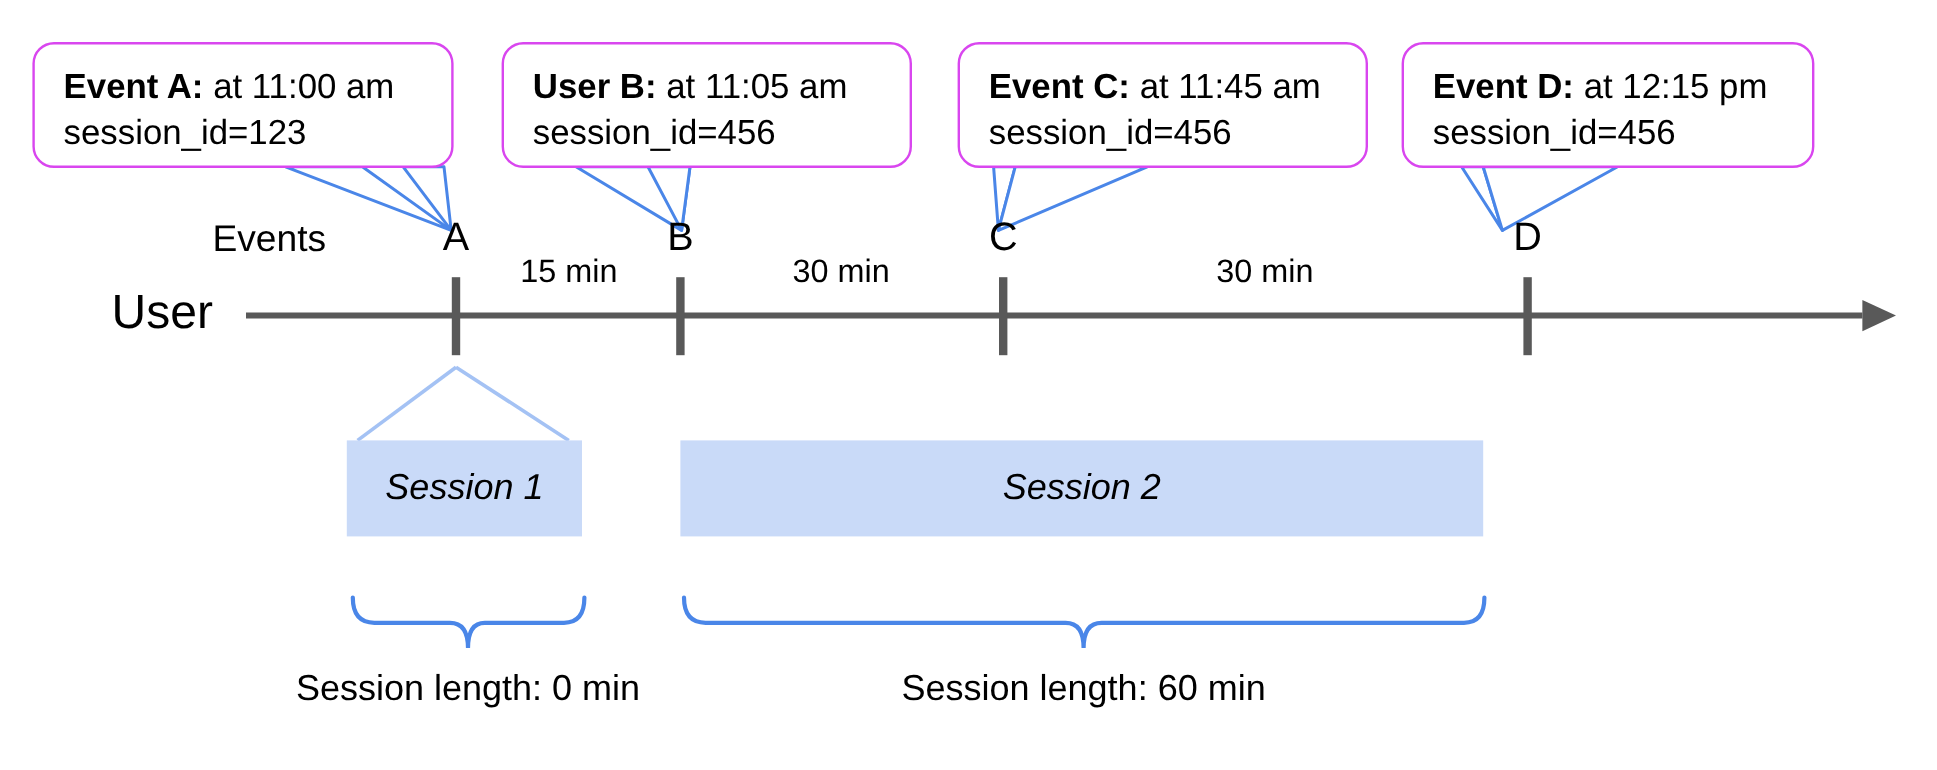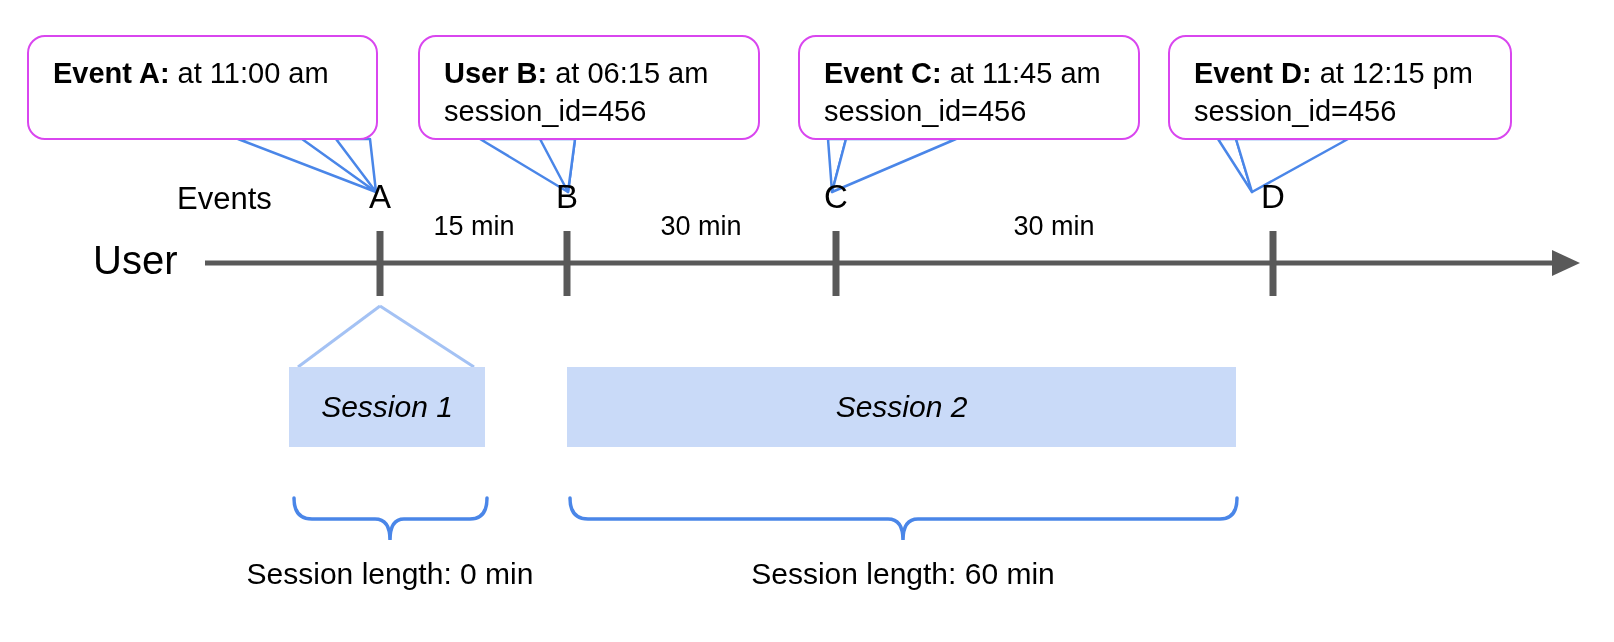--- a/index.html
+++ b/index.html
@@ -137,24 +137,25 @@
       <line x1="380" y1="306" x2="474" y2="367"></line>
     </g>
 
     <path d="M 294,498 Q 294,519 312,519 L 375,519 Q 390,519 390,540 Q 390,519 404,519 L 470,519 Q 487,519 487,498" fill="none" stroke="#4a86e8" stroke-width="3.5" stroke-linecap="round"></path>
 
     <path d="M 570,498 Q 570,519 588,519 L 888,519 Q 903,519 903,540 Q 903,519 918,519 L 1220,519 Q 1237,519 1237,498" fill="none" stroke="#4a86e8" stroke-width="3.5" stroke-linecap="round"></path>
   </svg>
 
   <div class="callout" id="callout-a" style="left:27px; top:35px; width:351px; height:105px;">
     <span class="ev-label">Event A:</span><span> at 11:00 am</span>
+    <span class="ev-line2">session_id=123</span>
   </div>
 
   <div class="callout" id="callout-b" style="left:418px; top:35px; width:342px; height:105px;">
-    <span class="ev-label">User B:</span><span> at 06:15 am</span>
+    <span class="ev-label">User B:</span><span> at 11:05 am</span>
     <span class="ev-line2">session_id=456</span>
   </div>
 
   <div class="callout" id="callout-c" style="left:798px; top:35px; width:342px; height:105px;">
     <span class="ev-label">Event C:</span><span> at 11:45 am</span>
     <span class="ev-line2">session_id=456</span>
   </div>
 
   <div class="callout" id="callout-d" style="left:1168px; top:35px; width:344px; height:105px;">
     <span class="ev-label">Event D:</span><span> at 12:15 pm</span>

